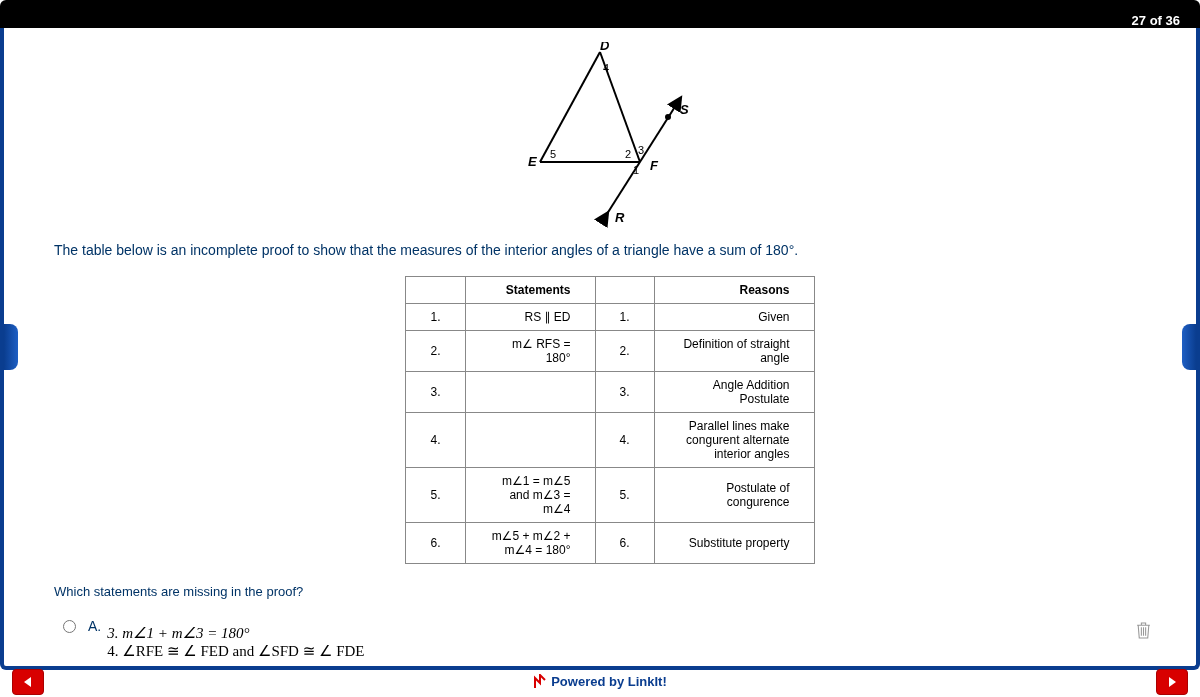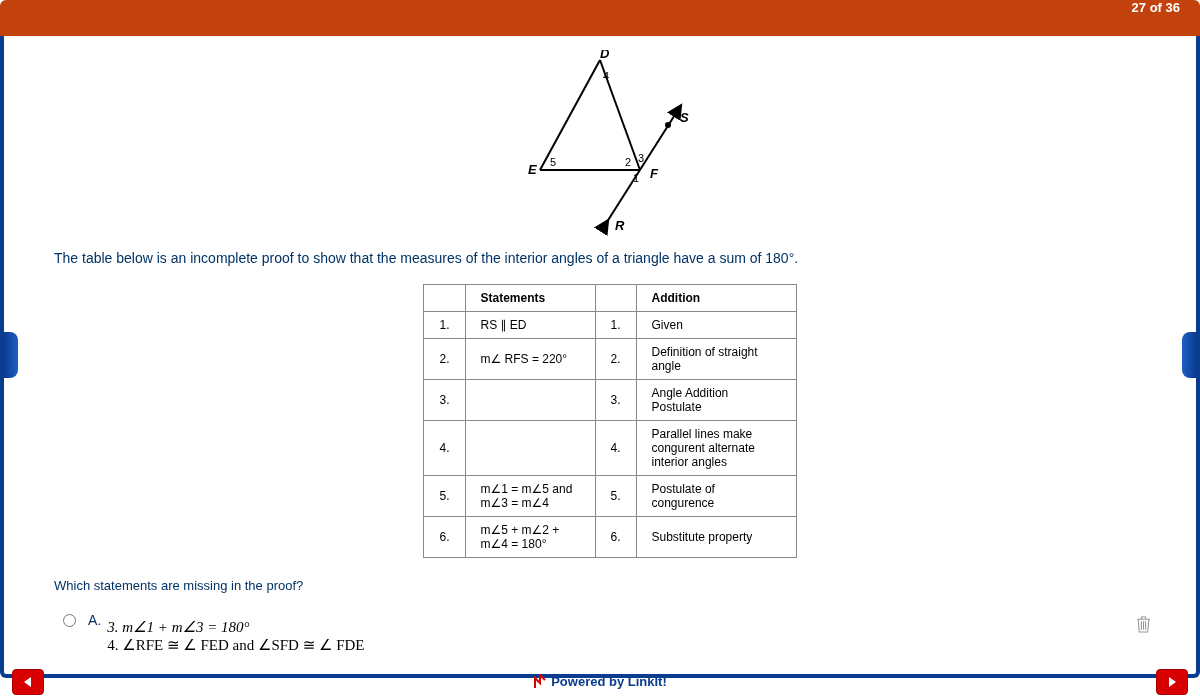--- a/index.html
+++ b/index.html
@@ -1,28 +1,28 @@
 <!DOCTYPE html>
 <html><head>
 <meta charset="utf-8">
 <style>
 * { box-sizing: border-box; margin: 0; padding: 0; }
 body { font-family: Arial, sans-serif; background: #fff; overflow: hidden; }
 .app { width: 1200px; height: 697px; position: relative; background: #fff; }
-.header { background: #c2410c; height: 36px; display: flex; justify-content: flex-end; align-items: flex-start; padding-right: 20px; border-radius: 6px 6px 0 0; }
+.header { background: #000000; height: 28px; display: flex; justify-content: flex-end; align-items: flex-end; padding-right: 20px; border-radius: 6px 6px 0 0; }
 .progress { color: #fff; font-size: 13px; font-weight: bold; }
 .frame { border: 4px solid #0a3d8f; border-top: none; height: 642px; position: relative; background: #fff; border-radius: 0 0 6px 6px; overflow: hidden; }
 .content { padding: 8px 30px 8px 50px; height: 632px; overflow-y: auto; position: relative; }
 .content::-webkit-scrollbar { width: 16px; }
 .content::-webkit-scrollbar-track { background: #f0f0f0; }
 .content::-webkit-scrollbar-thumb { background: #c0c0c0; border: 2px solid #f0f0f0; }
 .diagram { text-align: center; margin-top: 6px; }
 .intro { color: #003366; font-size: 14px; margin: 6px 0 18px; }
 .proof-table { margin: 0 auto 20px; border-collapse: collapse; }
-.proof-table th, .proof-table td { border: 1px solid #888; padding: 6px 15px; font-size: 12px; text-align: left; vertical-align: middle; }
+.proof-table th, .proof-table td { border: 1px solid #888; padding: 6px 24px; font-size: 12px; text-align: right; vertical-align: middle; }
 .proof-table th { font-weight: bold; }
 .proof-table .num { width: 24px; }
 .proof-table .stmt { width: 130px; }
 .proof-table .reas { width: 160px; }
 .question { color: #003366; font-size: 13px; margin: 18px 0 10px; }
 .option-row { display: flex; align-items: flex-start; padding: 6px 8px; margin: 2px 0; border: 1px solid transparent; border-radius: 4px; }
 .option-radio { margin-top: 4px; margin-right: 12px; }
 .option-letter { color: #003366; font-size: 14px; margin-right: 6px; margin-top: 2px; flex-shrink: 0; }
 .option-text { font-family: 'Times New Roman', serif; font-size: 15px; flex: 1; margin-top: 8px; }
 .option-text .line2 { display: block; }
@@ -76,33 +76,33 @@
     </div>
 
     <p class="intro">The table below is an incomplete proof to show that the measures of the interior angles of a triangle have a sum of 180°.</p>
 
     <table class="proof-table">
       <tbody>
             <tr>
         <th class="num"></th>
         <th class="stmt">Statements</th>
         <th class="num"></th>
-        <th class="reas">Addition</th>
+        <th class="reas">Reasons</th>
       </tr>
       </tbody>
           <tbody id="proof-body">
             <tr>
               <td class="num">1.</td>
               <td class="stmt">RS ∥ ED</td>
               <td class="num">1.</td>
               <td class="reas">Given</td>
             </tr>
             <tr>
               <td class="num">2.</td>
-              <td class="stmt">m∠ RFS = 220°</td>
+              <td class="stmt">m∠ RFS = 180°</td>
               <td class="num">2.</td>
               <td class="reas">Definition of straight angle</td>
             </tr>
             <tr>
               <td class="num">3.</td>
               <td class="stmt"></td>
               <td class="num">3.</td>
               <td class="reas">Angle Addition Postulate</td>
             </tr>
             <tr>

